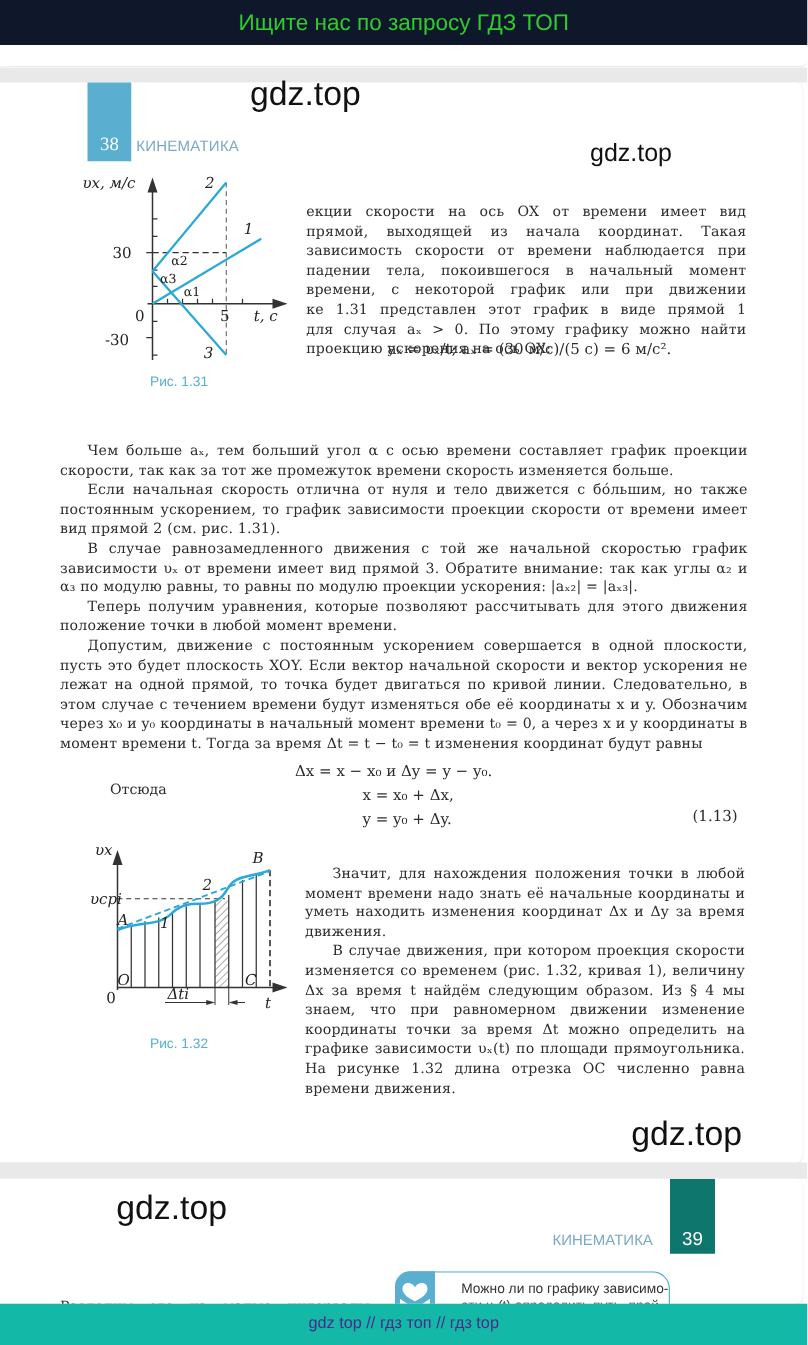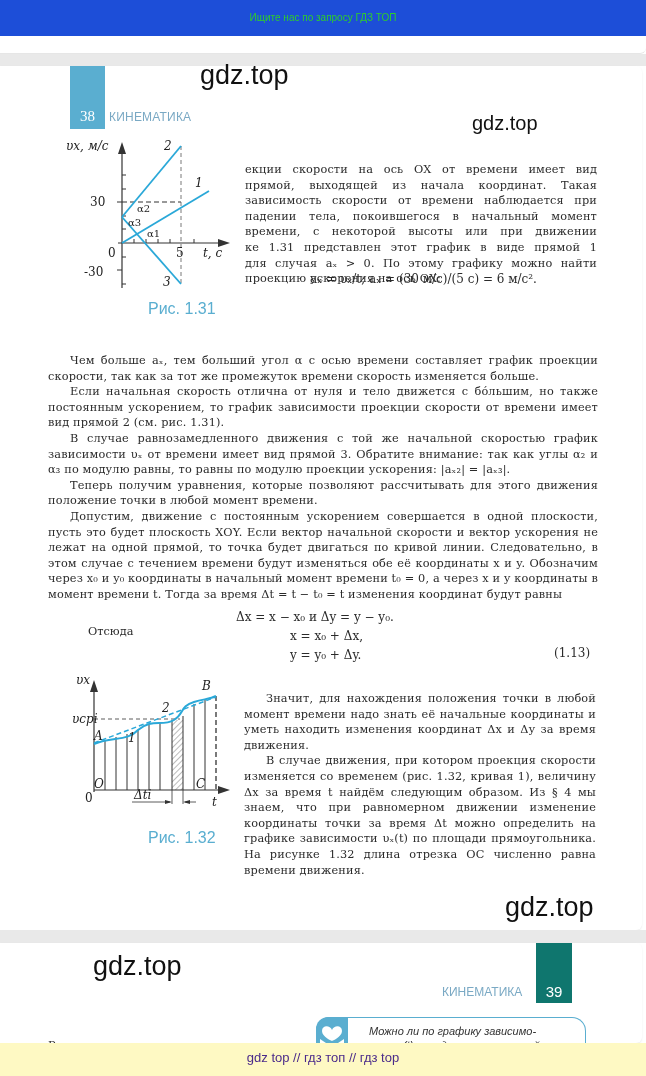--- a/index.html
+++ b/index.html
@@ -1,20 +1,20 @@
 <!DOCTYPE html>
 <html><head>
 <meta charset="utf-8">
 <style>
   * { box-sizing: border-box; margin: 0; padding: 0; }
   html, body { width: 646px; height: 1076px; overflow: hidden; background: #ffffff; }
   body { position: relative; font-family: "DejaVu Serif", serif; color: #2b2b2b; }
 
-  .top-banner { position: absolute; left: 0; top: 0; width: 646px; height: 36px; background: #1d4ed8;
-    text-align: center; font-family: "Liberation Sans", sans-serif; font-size: 10px; color: #2ecc2e; line-height: 36px; }
+  .top-banner { position: absolute; left: 0; top: 0; width: 646px; height: 36px; background: #0f172a;
+    text-align: center; font-family: "Liberation Sans", sans-serif; font-size: 18px; color: #2ecc2e; line-height: 36px; }
   .top-strip { position: absolute; left: 0; top: 36px; width: 646px; height: 18px; background: #fff; border-bottom: 1px solid #e6e6e6; border-radius: 0 0 6px 0; }
   .gray-gap { position: absolute; left: 0; top: 54px; width: 646px; height: 12px; background: #e9e9e9; }
 
   .page { position: absolute; left: 0; width: 642px; background: #fff; border-radius: 0 6px 6px 0; box-shadow: 0 1px 2px rgba(0,0,0,0.08); }
   .page1 { top: 66px; height: 864px; }
   .gap2 { position: absolute; left: 0; top: 930px; width: 646px; height: 13px; background: #e9e9e9; }
   .page2 { top: 943px; height: 100px; overflow: hidden; }
 
   .tab-left { position: absolute; left: 70px; top: 0; width: 35px; height: 63px; background: #5aaed0; }
   .tab-left span { position: absolute; bottom: 4px; left: 0; width: 100%; text-align: center; color: #fff;
@@ -33,32 +33,32 @@
   .txt p.ind { text-indent: 22px; }
 
   .col-right-1 { left: 245px; top: 74px; width: 352px; }
   .formula1 { position: absolute; left: 310px; top: 206px; width: 290px; font-size: 12px; }
   .full-1 { left: 48px; top: 265px; width: 550px; }
   .center-eq { position: absolute; font-size: 12px; }
   .otsyuda { position: absolute; left: 88px; top: 559px; font-size: 11.3px; }
   .eq-num { position: absolute; left: 554px; top: 580px; font-size: 12px; }
   .col-right-2 { left: 244px; top: 603px; width: 352px; }
 
-  .fig-cap { position: absolute; font-family: "Liberation Sans", sans-serif; font-size: 16px; color: #5aaed0; margin-left: 28px; }
+  .fig-cap { position: absolute; font-family: "Liberation Sans", sans-serif; font-size: 11px; color: #5aaed0; }
 
   .chapter-right { position: absolute; left: 442px; top: 42px; font-family: "Liberation Sans", sans-serif; font-size: 12px; color: #7aa9c4; }
   .tab-right { position: absolute; left: 536px; top: 0; width: 36px; height: 60px; background: #0f766e; }
   .tab-right span { position: absolute; bottom: 3px; left: 0; width: 100%; text-align: center; color: #fff; font-family: "Liberation Sans", sans-serif; font-size: 15px; }
 
   .p2-text { left: 48px; top: 73px; width: 248px; }
-  .qbox { position: absolute; left: 316px; top: 74px; width: 270px; height: 40px; border: 1.5px solid #5aaed0; border-radius: 14px 14px 0 0; border-bottom: none; font-style: italic; }
+  .qbox { position: absolute; left: 316px; top: 74px; width: 220px; height: 40px; border: 1.5px solid #5aaed0; border-radius: 14px 14px 0 0; border-bottom: none; }
   .qbox .qicon { position: absolute; left: -1px; top: -1px; width: 32px; height: 40px; background: #5aaed0; border-radius: 12px 0 0 0; }
   .qbox .qtext { position: absolute; left: 52px; top: 6px; width: 210px; font-family: "Liberation Sans", sans-serif; font-size: 11px; line-height: 14px; color: #333; text-align: justify; }
 
-  .footer { position: absolute; left: 0; top: 1043px; width: 646px; height: 33px; background: #fef9c3; text-align: center;
+  .footer { position: absolute; left: 0; top: 1043px; width: 646px; height: 33px; background: #14b8a6; text-align: center;
     font-family: "Liberation Sans", sans-serif; font-size: 13px; color: #4a2a8a; line-height: 30px; }
   svg text { font-family: "DejaVu Serif", serif; }
 </style>
 </head>
 <body>
 
 <div class="top-banner"><span>Ищите нас по запросу ГДЗ ТОП</span></div>
 <div class="top-strip"></div>
 <div class="gray-gap"></div>
 
@@ -117,21 +117,21 @@
       <text x="66" y="90">α3</text>
     </g>
   </svg>
   <div class="fig-cap" style="left:120px;top:234px">Рис. 1.31</div>
 
   <div class="txt col-right-1">
     <p>екции скорости на ось OX от времени имеет вид</p>
     <p>прямой, выходящей из начала координат. Такая</p>
     <p>зависимость скорости от времени наблюдается при</p>
     <p>падении тела, покоившегося в начальный момент</p>
-    <p>времени, с некоторой высоты или при движении</p>
+    <p>времени, с некоторой график или при движении</p>
     <p>ке 1.31 представлен этот график в виде прямой 1</p>
     <p>для случая aₓ &gt; 0. По этому графику можно найти</p>
     <p class="last">проекцию ускорения на ось OX:</p>
   </div>
   <div class="formula1">aₓ = υₓ/t;     aₓ = (30 м/с)/(5 с) = 6 м/с².</div>
 
   <div class="txt full-1">
     <p class="ind last">Чем больше aₓ, тем больший угол α с осью времени составляет график проекции скорости, так как за тот же промежуток времени скорость изменяется больше.</p>
     <p class="ind last">Если начальная скорость отлична от нуля и тело движется с бóльшим, но также постоянным ускорением, то график зависимости проекции скорости от времени имеет вид прямой 2 (см. рис. 1.31).</p>
     <p class="ind last">В случае равнозамедленного движения с той же начальной скоростью график зависимости υₓ от времени имеет вид прямой 3. Обратите внимание: так как углы α₂ и α₃ по модулю равны, то равны по модулю проекции ускорения: |aₓ₂| = |aₓ₃|.</p>

